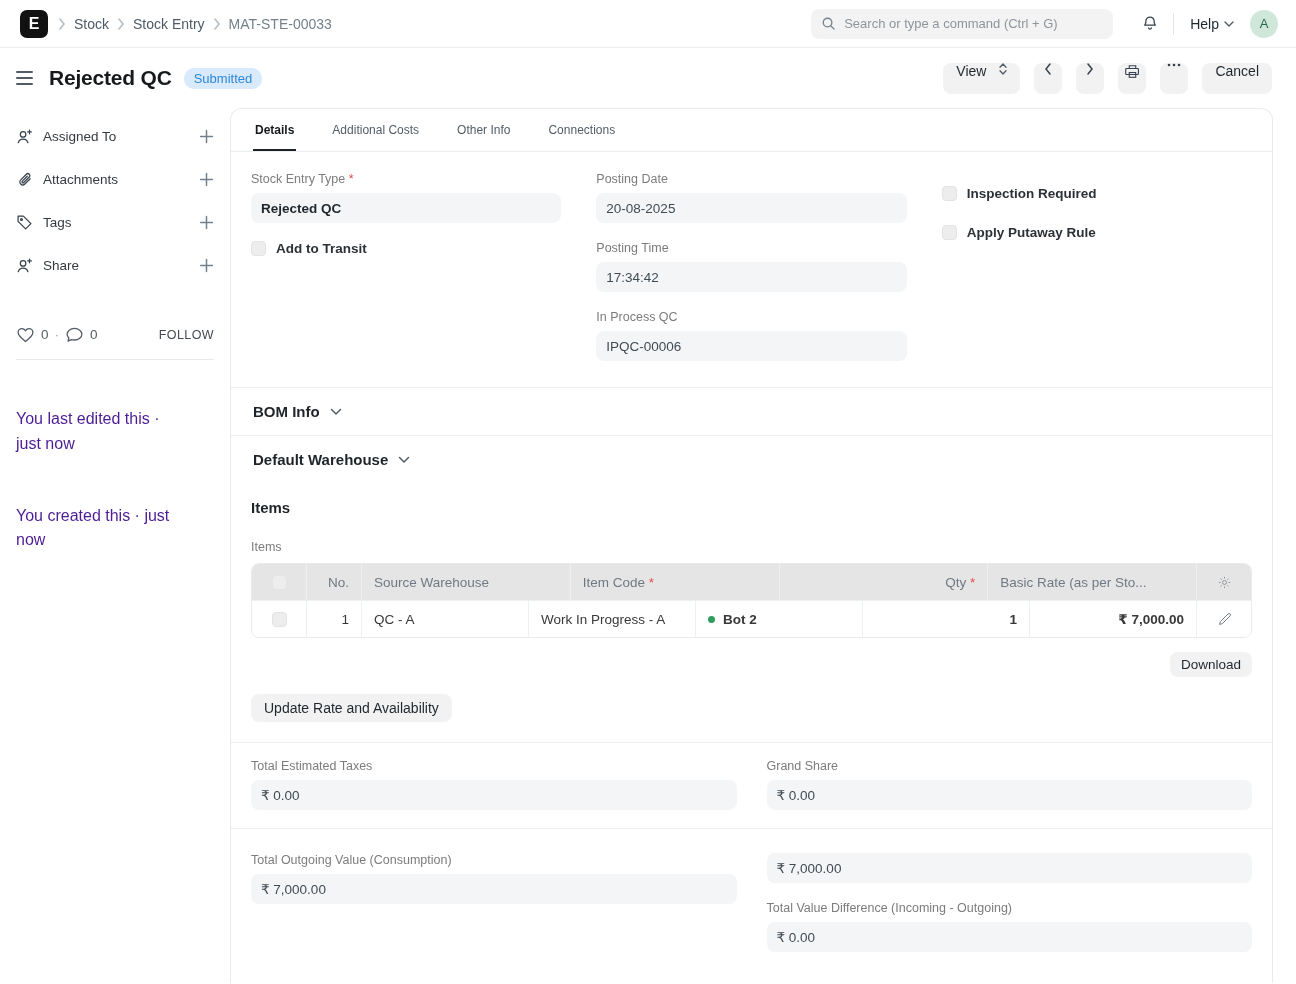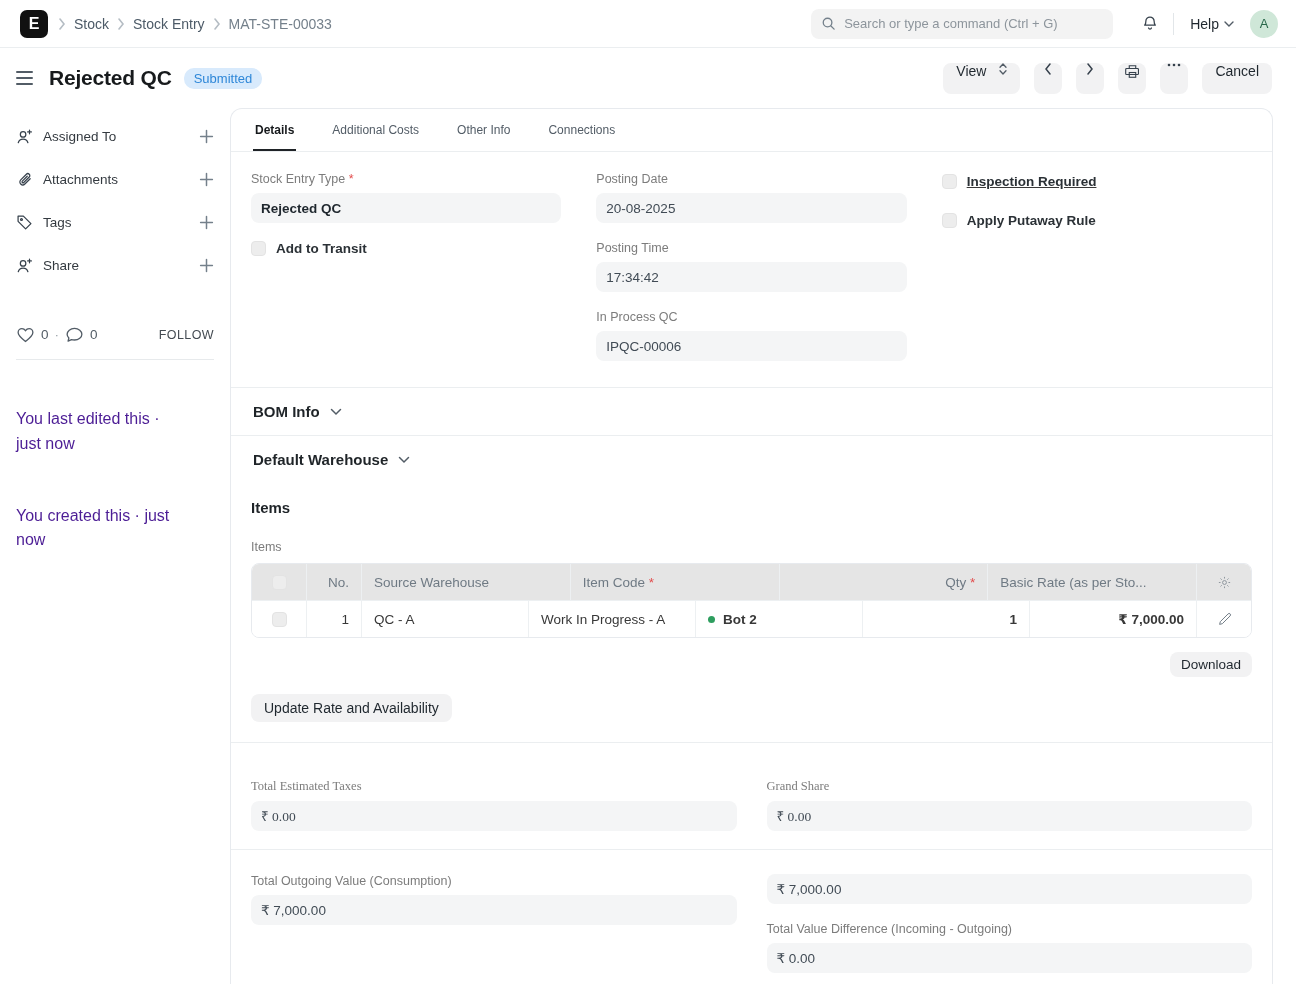--- a/index.html
+++ b/index.html
@@ -313,21 +313,21 @@
           <div class="field">
             <div class="field-label">Posting Time</div>
             <div class="control">17:34:42</div>
           </div>
           <div class="field" style="margin-bottom:0;">
             <div class="field-label">In Process QC</div>
             <div class="control">IPQC-00006</div>
           </div>
         </div>
         <div>
-          <div class="check-row" style="margin-top:2px; margin-bottom:24px;text-decoration:underline;">
+          <div class="check-row" style="margin-top:14px; margin-bottom:24px;">
             <span class="checkbox"></span>
             <span class="check-label">Inspection Required</span>
           </div>
           <div class="check-row">
             <span class="checkbox"></span>
             <span class="check-label">Apply Putaway Rule</span>
           </div>
         </div>
       </div>
     </div>
@@ -399,21 +399,21 @@
       </div>
 
       <div class="download-row">
         <button class="small-btn">Download</button>
       </div>
       <div class="update-row">
         <button class="small-btn">Update Rate and Availability</button>
       </div>
     </div>
 
-    <div class="section" style="padding-top:36px; padding-bottom:18px;font-family:Liberation Serif, serif;">
+    <div class="section" style="padding-top:16px; padding-bottom:18px;">
       <div class="cols-2">
         <div class="field" style="margin-bottom:0;">
           <div class="field-label">Total Estimated Taxes</div>
           <div class="control">₹ 0.00</div>
         </div>
         <div class="field" style="margin-bottom:0;">
           <div class="field-label">Grand Share</div>
           <div class="control">₹ 0.00</div>
         </div>
       </div>

